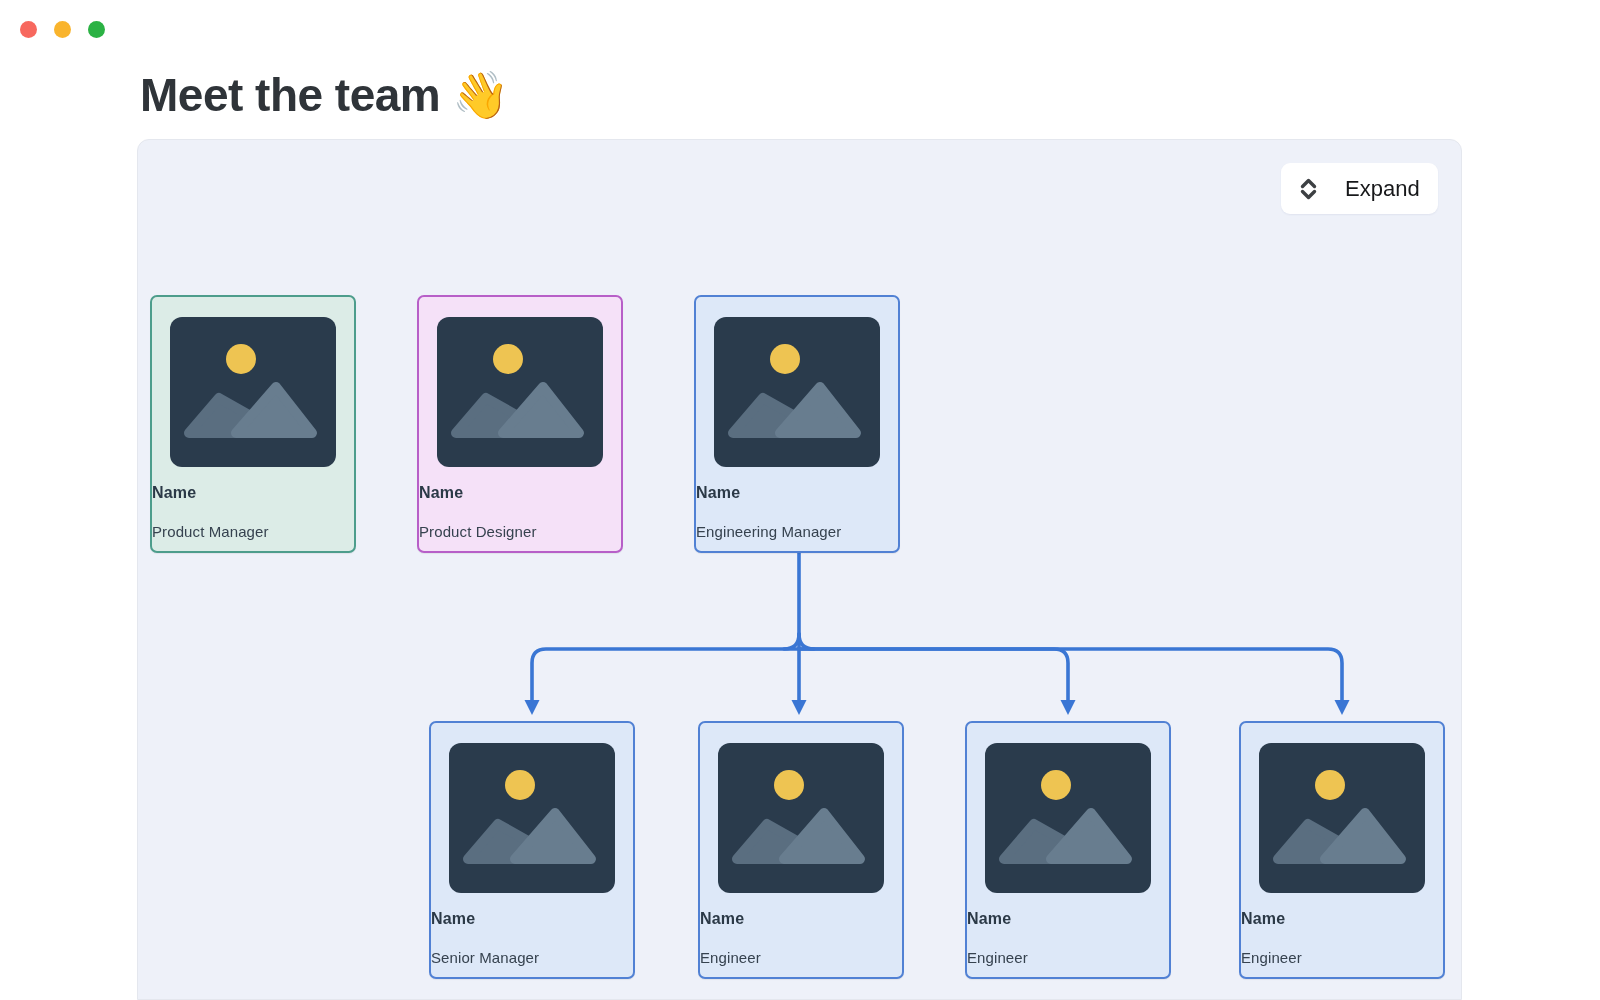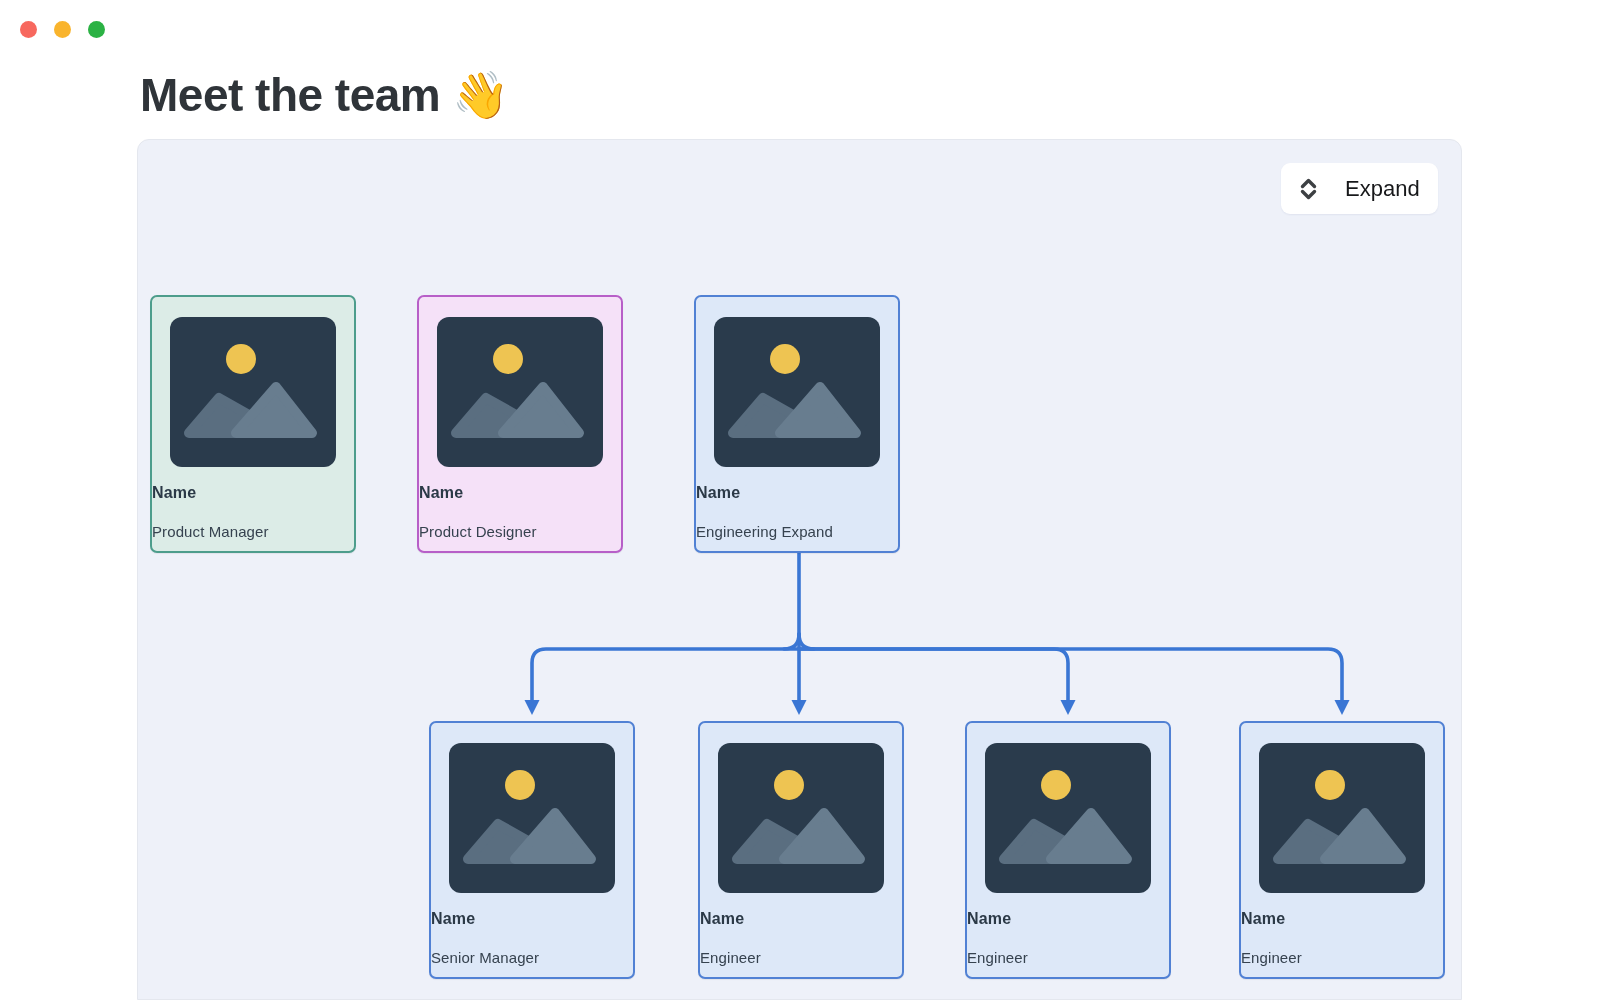--- a/index.html
+++ b/index.html
@@ -132,21 +132,21 @@
       </svg>
     <div class="card-name">Name</div>
     <div class="card-role">Product Designer</div>
   </div>
 
   <div class="card" style="left: 694px; top: 295px; border-color: rgb(81, 129, 212); background: rgb(221, 232, 248);">
     <svg class="photo" width="166" height="150" viewBox="0 0 166 150">
         <use href="#photo-ph"></use>
       </svg>
     <div class="card-name">Name</div>
-    <div class="card-role">Engineering Expand</div>
+    <div class="card-role">Engineering Manager</div>
   </div>
 
   <div class="card" style="left: 429px; top: 721px; border-color: rgb(81, 129, 212); background: rgb(221, 232, 248);">
     <svg class="photo" width="166" height="150" viewBox="0 0 166 150">
         <use href="#photo-ph"></use>
       </svg>
     <div class="card-name">Name</div>
     <div class="card-role">Senior Manager</div>
   </div>
 

